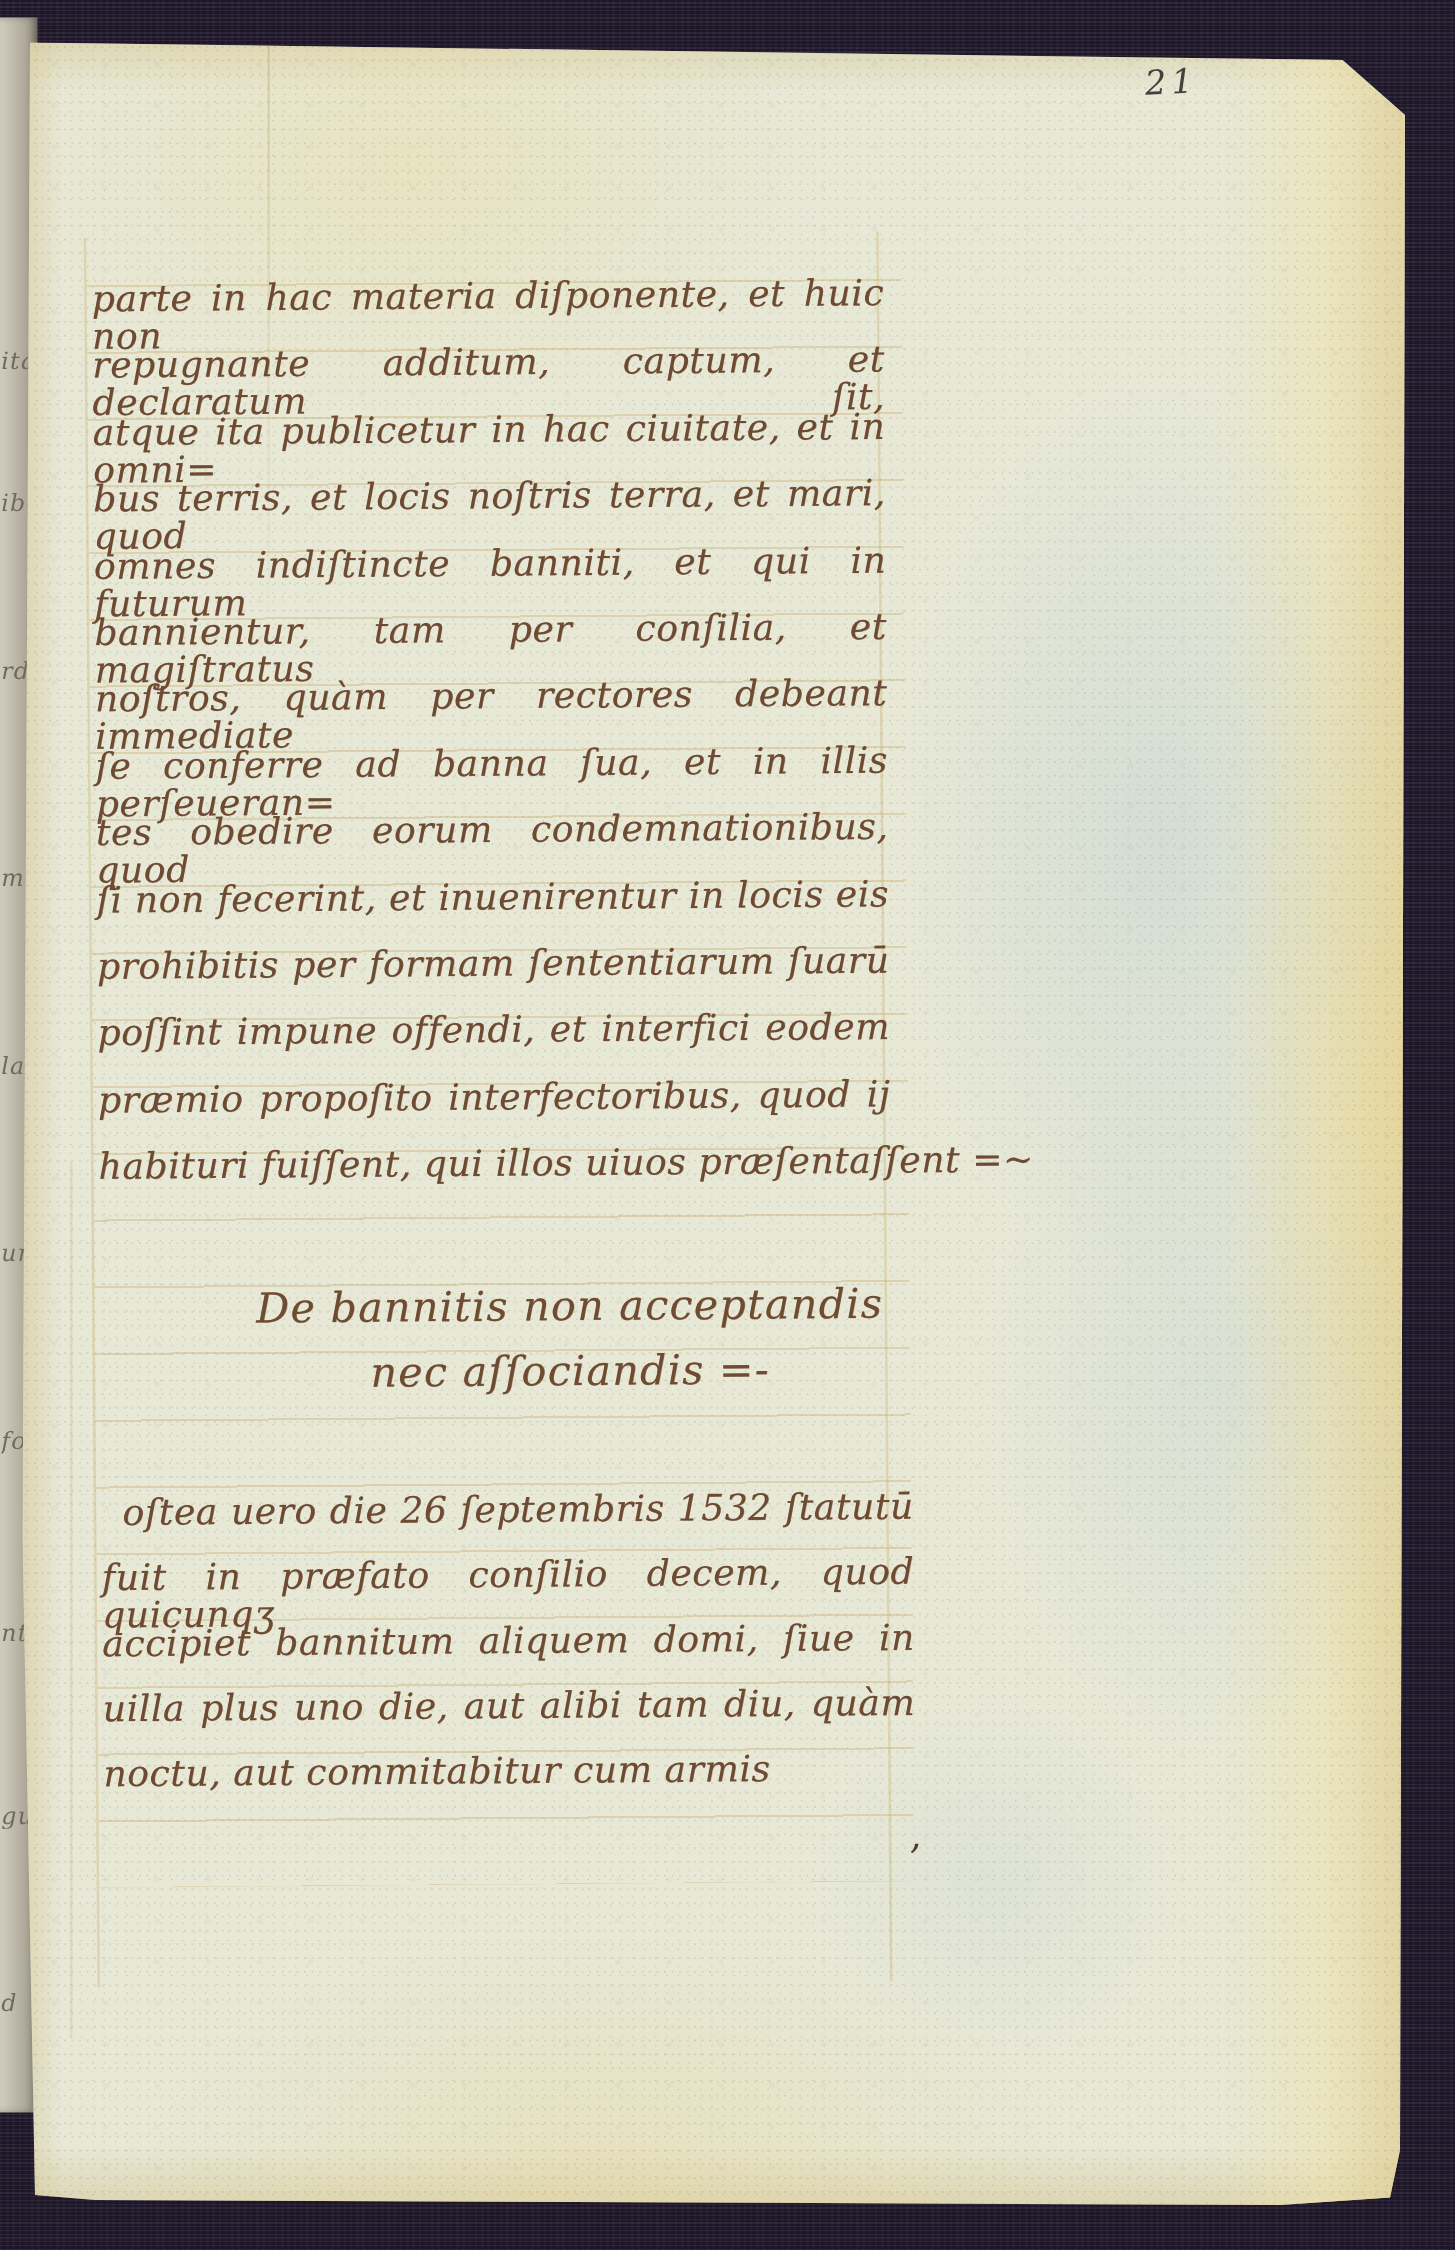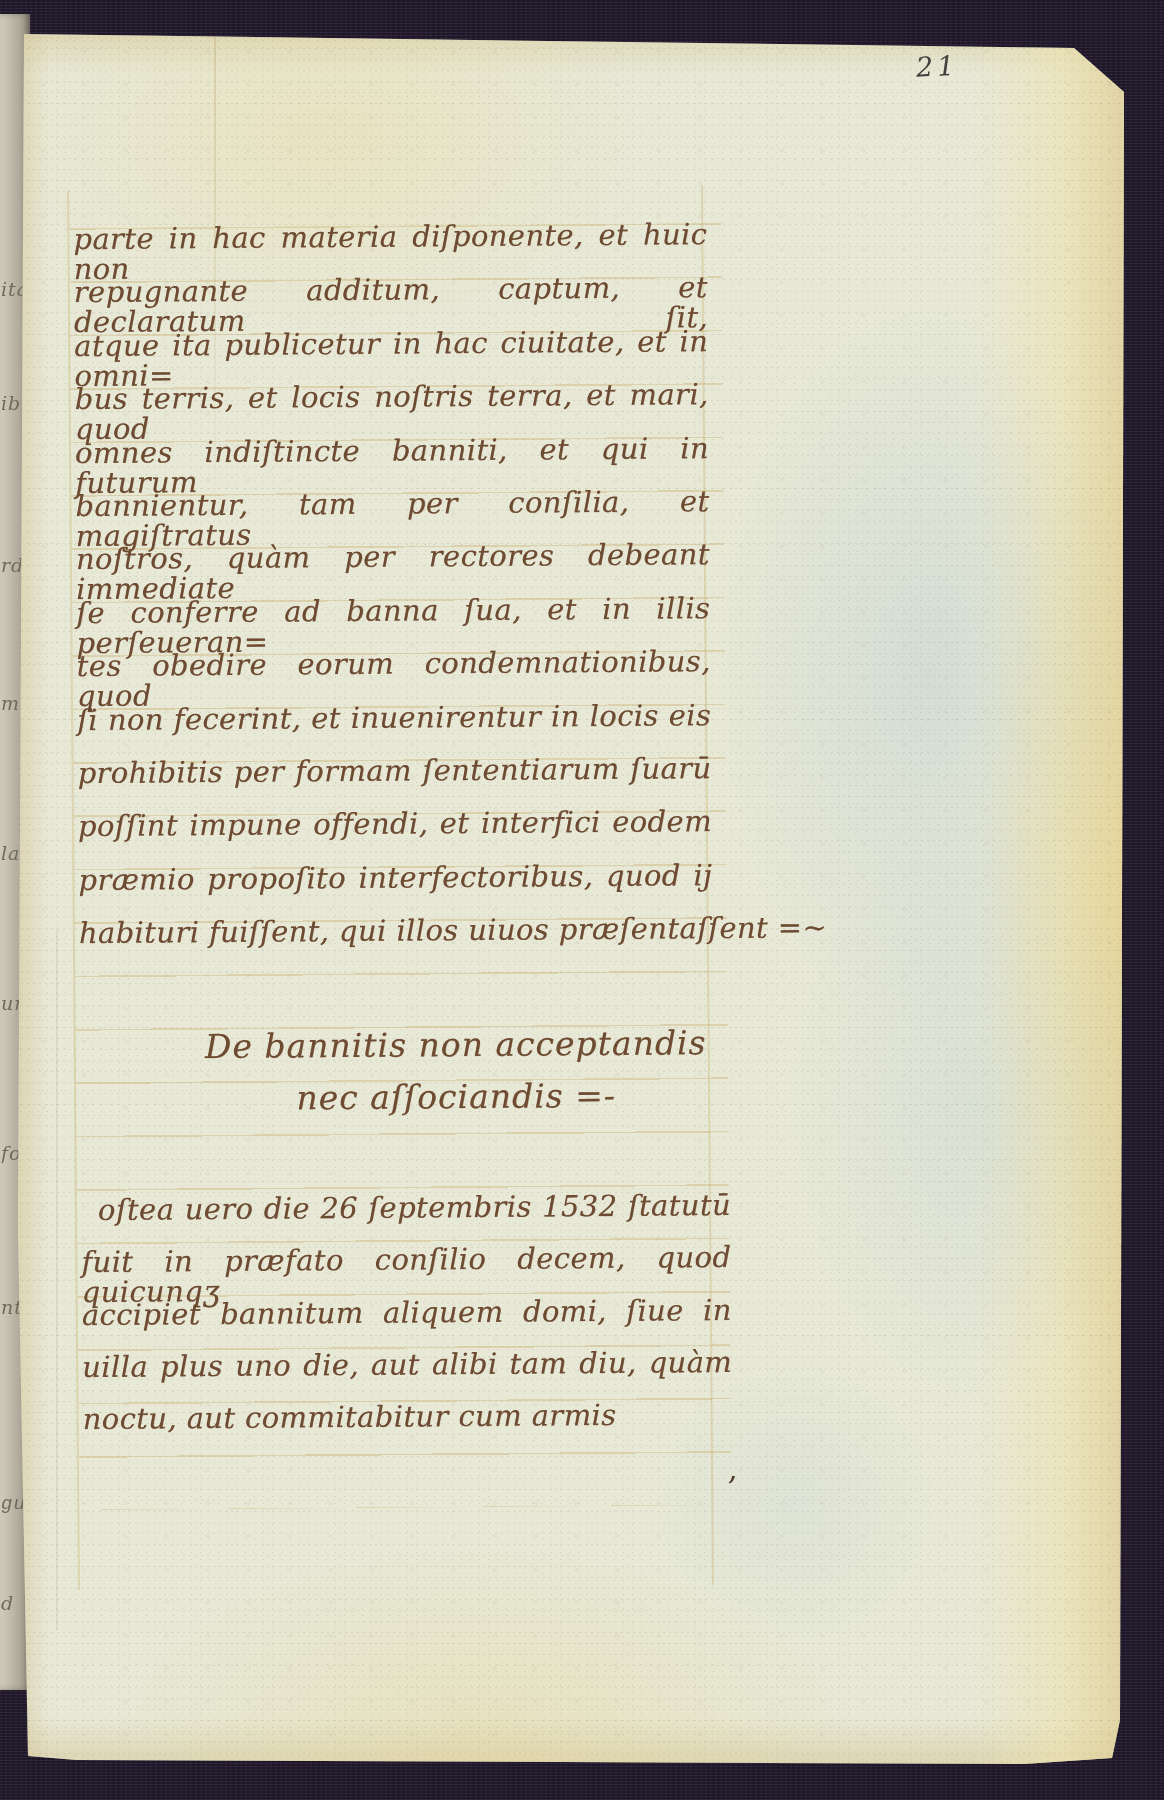--- a/index.html
+++ b/index.html
@@ -82,27 +82,27 @@
   .stray{position:absolute;left:706px;top:1448px;font:italic 30px/1 "DejaVu Serif",serif;color:#4d3a28;}
 </style>
 </head>
 <body>
 
 <div class="fabric-texture"></div>
 
 <div class="facing-edge" id="facing-edge">
     <div class="edge-frag" style="top: 230px; margin-top: 36px;">ita</div>
     <div class="edge-frag" style="top: 380px;">ibo</div>
-    <div class="edge-frag" style="top: 542px;">rd</div>
+    <div class="edge-frag" style="top: 514px;">rd</div>
     <div class="edge-frag" style="top: 680px;">m</div>
     <div class="edge-frag" style="top: 830px;">lay</div>
     <div class="edge-frag" style="top: 980px;">ur</div>
     <div class="edge-frag" style="top: 1130px;">fo</div>
     <div class="edge-frag" style="top: 1284px;">nt</div>
-    <div class="edge-frag" style="top: 1481px; font-family: Liberation Mono, monospace;">gu</div>
+    <div class="edge-frag" style="top: 1430px;">gu</div>
     <div class="edge-frag" style="top: 1580px;">d</div>
   </div>
 
 <div class="page">
   <div class="speckle"></div>
   <div class="crease crease-a"></div>
   <div class="crease crease-b"></div>
 
   <div class="textlayer">
     <div class="ruling"></div>

